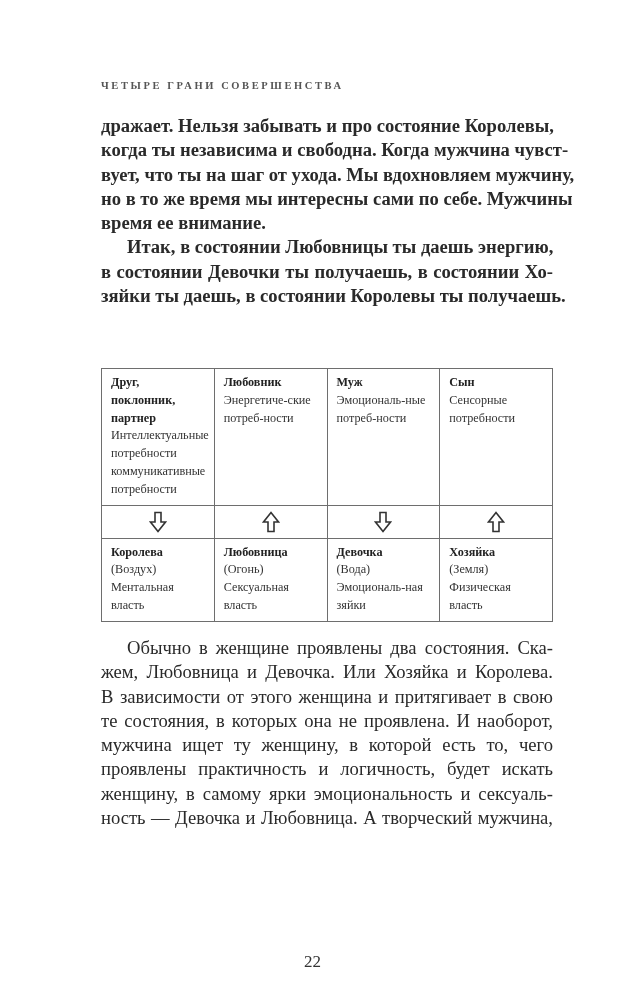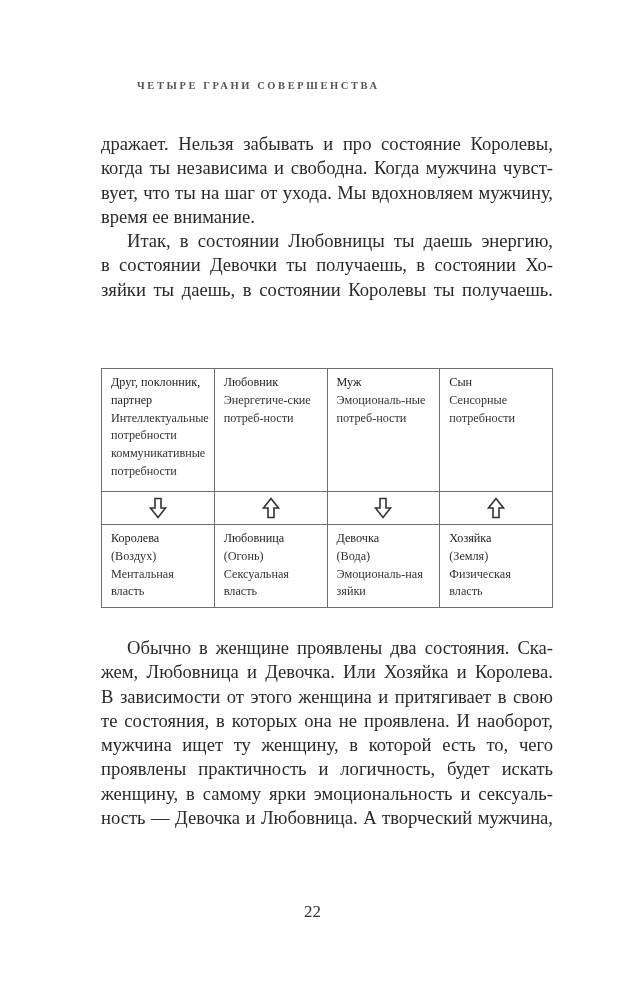--- a/index.html
+++ b/index.html
@@ -18,21 +18,20 @@
     .running-head {
       position: absolute;
       left: 101px;
       top: 80px;
       font-family: "Liberation Serif", serif;
       font-size: 10.5px;
       font-weight: bold;
       letter-spacing: 2.6px;
       color: #555555;
       white-space: nowrap;
-      margin-left: 36px;
     }
     .text-block {
       position: absolute;
       left: 101px;
       width: 452px;
       font-family: "Liberation Serif", serif;
       font-size: 18.6px;
       line-height: 24.3px;
       color: #2a2a2a;
     }
@@ -42,21 +41,21 @@
       text-align-last: justify;
       white-space: nowrap;
       height: 24.3px;
     }
     .text-block .line.last {
       text-align-last: left;
     }
     .text-block .line.indent {
       padding-left: 26px;
     }
-    .block-1 { top: 132px; }
+    .block-1 { top: 114px; font-weight: bold; }
     .block-2 { top: 636px; }
 
     table.states {
       position: absolute;
       left: 101px;
       top: 368px;
       width: 452px;
       border-collapse: collapse;
       table-layout: fixed;
       font-family: "Liberation Serif", serif;
@@ -72,50 +71,51 @@
     table.states tr.top-row td { height: 111px; }
     table.states tr.arrow-row td {
       height: 32px;
       text-align: center;
       vertical-align: middle;
       padding: 0;
     }
     table.states tr.bottom-row td { height: 69px; }
     .cell-title {
       display: block;
-      font-weight: normal;
+      font-weight: bold;
       color: #222222;
     }
     .cell-desc { display: block; }
     .arrow-icon {
       display: inline-block;
       width: 18px;
       height: 22px;
       vertical-align: middle;
     }
     .page-number {
       position: absolute;
       left: 0;
       width: 625px;
-      top: 902px;
+      top: 952px;
       text-align: center;
       font-family: "Liberation Serif", serif;
       font-size: 17px;
       color: #333333;
     }
   </style>
 </head>
 <body>
 
 <div class="running-head">ЧЕТЫРЕ ГРАНИ СОВЕРШЕНСТВА</div>
 
 <div class="text-block block-1">
   <span class="line">дражает. Нельзя забывать и про состояние Королевы,</span>
   <span class="line">когда ты независима и свободна. Когда мужчина чувст-</span>
   <span class="line">вует, что ты на шаг от ухода. Мы вдохновляем мужчину,</span>
+  <span class="line">но в то же время мы интересны сами по себе. Мужчины</span>
   <span class="line last">время ее внимание.</span>
   <span class="line indent">Итак, в состоянии Любовницы ты даешь энергию,</span>
   <span class="line">в состоянии Девочки ты получаешь, в состоянии Хо-</span>
   <span class="line">зяйки ты даешь, в состоянии Королевы ты получаешь.</span>
 </div>
 
 <table class="states">
   <tbody>
       <tr class="top-row">
     <td>

